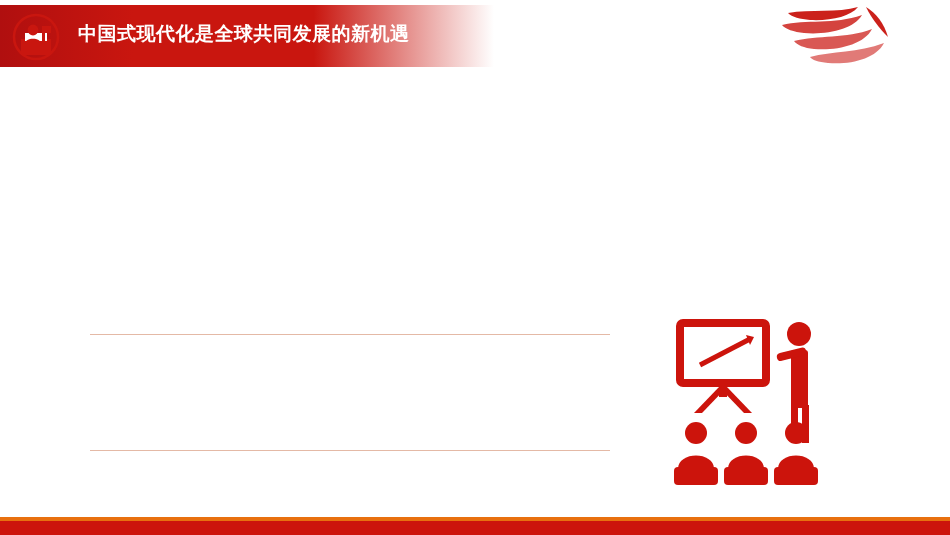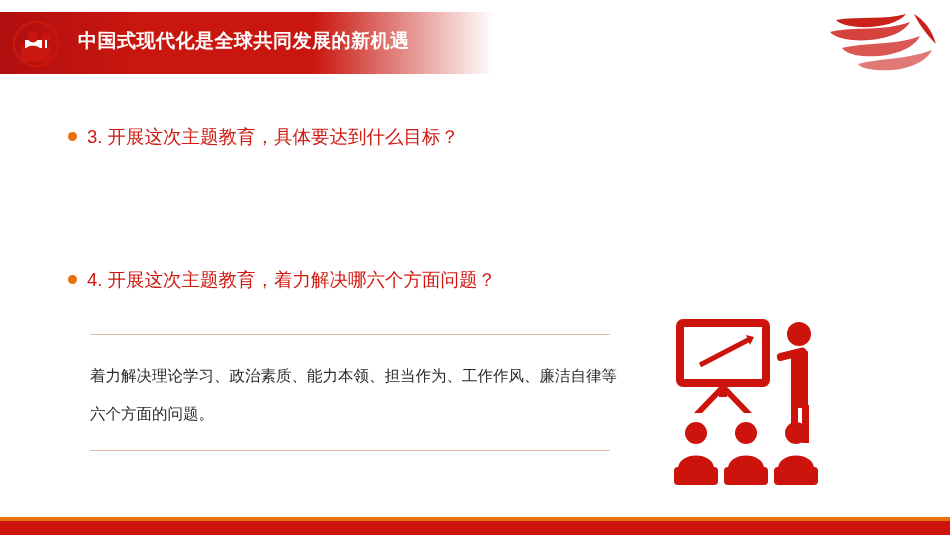--- a/index.html
+++ b/index.html
@@ -11,24 +11,23 @@
     height: 535px;
     background: #ffffff;
     font-family: "Liberation Sans", sans-serif;
     overflow: hidden;
     position: relative;
   }
 
   
   .header {
     position: absolute;
-    left: 0; top: 12px;
+    left: 0; top: 5px;
     width: 894px;
     height: 62px;
-    padding-left: 48px;
   }
   .header-band {
     position: absolute;
     left: 0; top: 0;
     width: 950px;
     height: 62px;
     background: linear-gradient(90deg, #b00f0f 0%, #c9160f 14%, #c9160f 33%, #ffffff 52%, #ffffff 100%);
   }
   .header-title {
     position: absolute;
@@ -168,35 +167,22 @@
         <path d="M14 34 C38 28 66 32 92 22 C84 38 56 44 34 42 C24 41 17 38 14 34 Z" opacity="0.75"></path>
         <path d="M30 50 C52 44 78 46 104 36 C96 52 70 58 48 56 C38 55 32 53 30 50 Z" opacity="0.6"></path>
         <path d="M86 0 C96 6 104 16 108 30 C100 22 92 12 86 0 Z"></path>
       </g>
     </svg>
   </div>
 </div>
 
 <div class="content">
 
-  <div class="qa-block" id="q3">
-    <div class="q-line">
-      <span class="bullet"></span>
-      <span class="q-text">3. 开展这次主题教育，具体要达到什么目标？</span>
-    </div>
-  </div>
-
-  <div class="qa-block" id="q4">
-    <div class="q-line">
-      <span class="bullet"></span>
-      <span class="q-text">4. 开展这次主题教育，着力解决哪六个方面问题？</span>
-    </div>
-  </div>
+
   <div class="divider" id="div4a"></div>
-  <div class="qa-block a-text" id="a4">着力解决理论学习、政治素质、能力本领、担当作为、工作作风、廉洁自律等六个方面的问题。</div>
   <div class="divider" id="div4b"></div>
 
   <div class="illus">
     <svg width="180" height="175" viewBox="0 0 180 175" xmlns="http://www.w3.org/2000/svg">
       <g fill="#cc140c">
 
         <rect x="8" y="6" width="86" height="60" rx="3" fill="none" stroke="#cc140c" stroke-width="8"></rect>
 
         <path d="M28 48 L78 22" stroke="#cc140c" stroke-width="5" fill="none"></path>
         <path d="M74 18 L82 20 L78 28 Z"></path>

